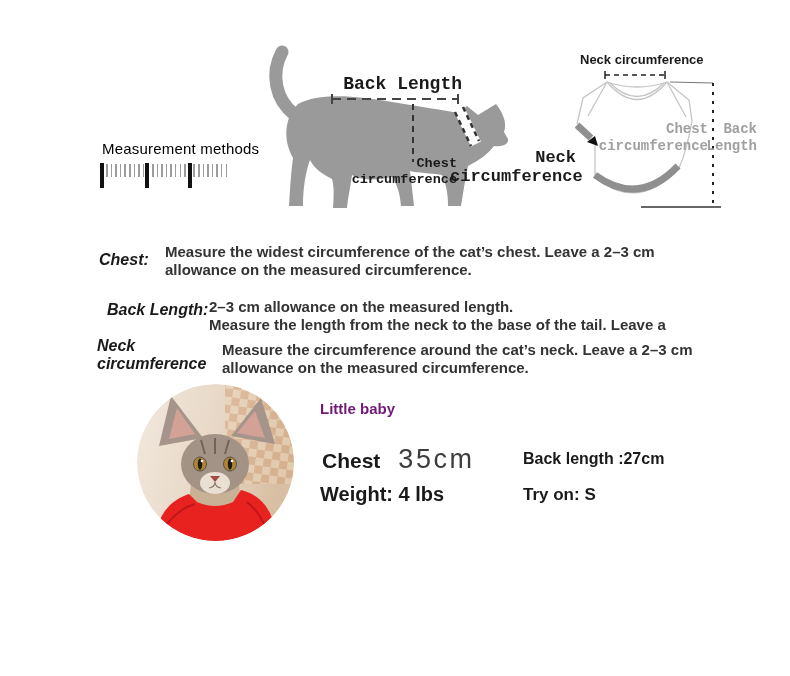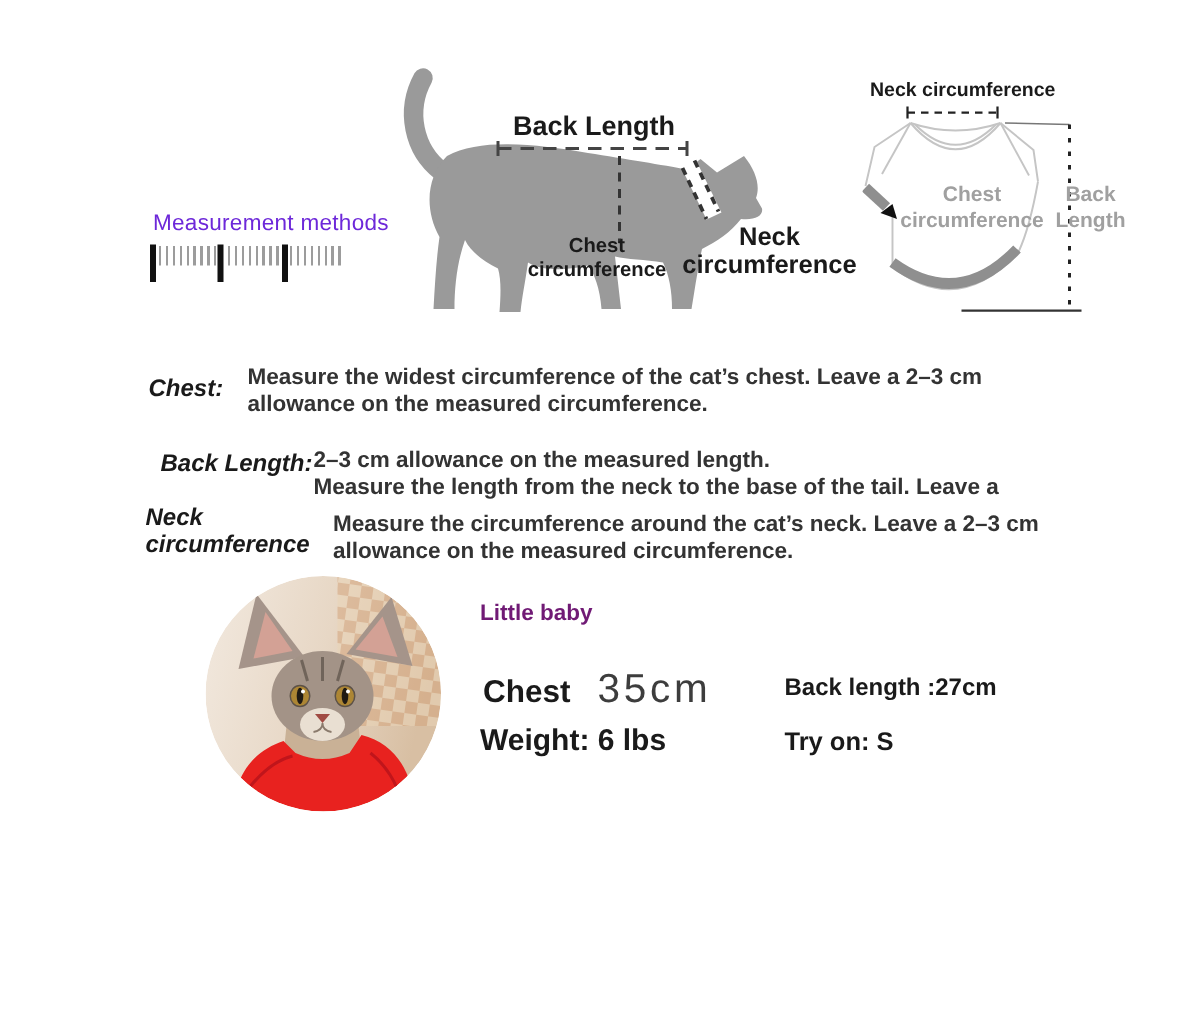--- a/index.html
+++ b/index.html
@@ -3,24 +3,24 @@
 <meta charset="utf-8">
 <style>
   html,body{margin:0;padding:0;background:#fff;}
   .canvas{
     position:relative;width:790px;height:676px;background:#ffffff;
     font-family:"Liberation Sans","DejaVu Sans",sans-serif;color:#222;
     overflow:hidden;
   }
   .abs{position:absolute;}
   .preline{white-space:pre-line;}
-  .center{text-align:center;}
-
-  
-  .mm-title{left:102px;top:140px;font-size:15px;color:#6d28d9;letter-spacing:.2px;text-align:right;}
+  .center{text-align:right;font-family:Liberation Mono, monospace;}
+
+  
+  .mm-title{left:102px;top:140px;font-size:15px;color:#000000;letter-spacing:.2px;text-align:right;}
   .ruler{left:100px;top:163px;width:150px;height:26px;}
   .ruler-minor{position:absolute;left:6px;top:1px;width:124px;height:13px;
     background:repeating-linear-gradient(90deg,#9c9c9c 0 1.5px,transparent 1.5px 4.6px);}
   .ruler-major{position:absolute;top:0;width:4px;height:25px;background:#111;}
 
   
   .cat-back-label{left:330px;top:74px;width:132px;font-size:18px;font-weight:700;color:#1a1a1a;}
   .cat-chest-label{left:339px;top:156px;width:118px;font-size:13.5px;font-weight:700;
     color:#1a1a1a;line-height:16px;}
   .cat-neck-label{left:450px;top:148px;width:126px;font-size:17px;font-weight:700;
@@ -203,16 +203,16 @@
       </g>
     </svg>
   </div>
 
   <div class="abs pet-name">Little baby</div>
   <div class="abs pet-chest-row">
     <span class="pet-chest-label">Chest</span>
     <span class="pet-chest-value">35cm</span>
   </div>
   <div class="abs pet-backlength">Back length :27cm</div>
-  <div class="abs pet-weight">Weight: 6 lbs</div>
+  <div class="abs pet-weight">Weight: 4 lbs</div>
   <div class="abs pet-tryon">Try on: S</div>
 
 </div>
 
 </body></html>

